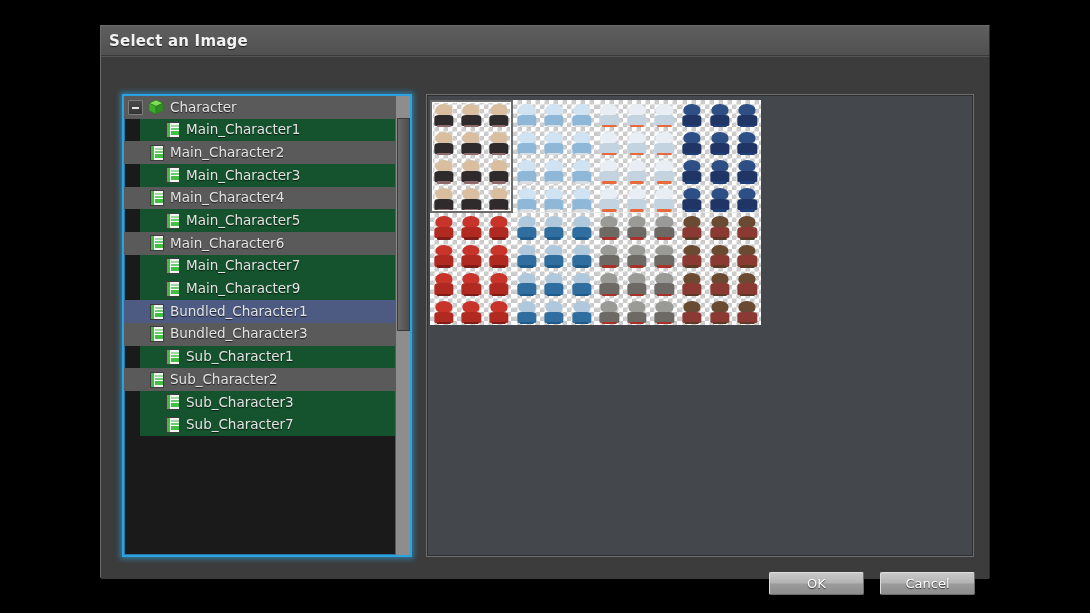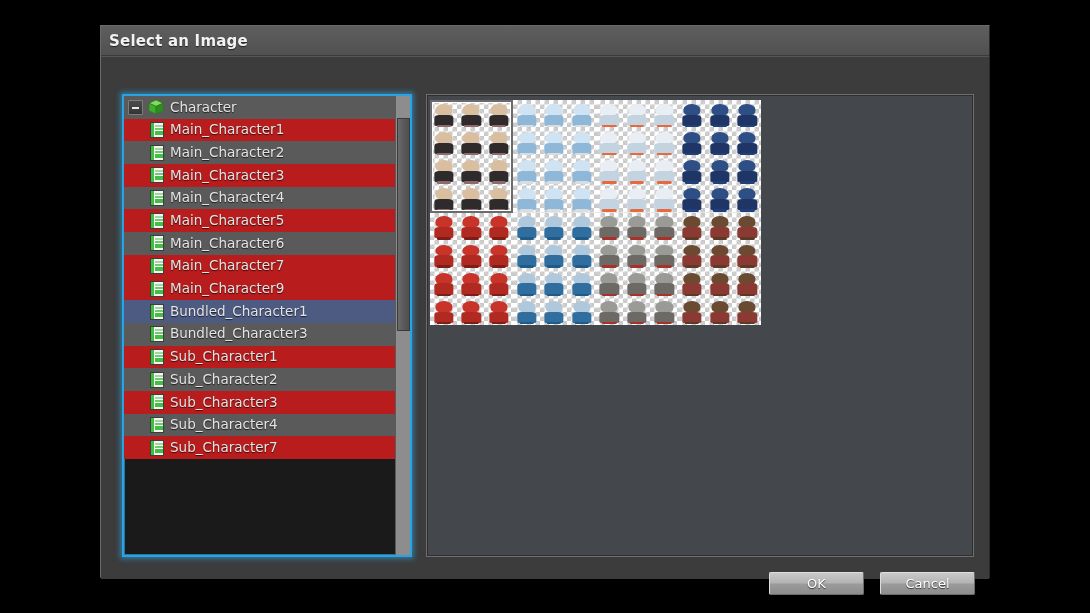--- a/index.html
+++ b/index.html
@@ -87,21 +87,21 @@
     position: relative;
     height: 22.7px;
     display: flex;
     align-items: center;
     padding-left: 4px;
     white-space: nowrap;
     font-size: 13.5px;
     color: #e4e4e4;
     text-shadow: 0 1px 1px rgba(0,0,0,.7);
   }
-  .tree-row.dark  { background: #b91c1c; }
+  .tree-row.dark  { background: #14532d; margin-left: 16px; }
   .tree-row.light { background: #5a5a5a; }
   .tree-row.selected { background: #4d5b82; }
 
   .tree-row.child { padding-left: 26px; }
 
   
   .expander {
     width: 15px;
     height: 15px;
     flex: 0 0 15px;
@@ -353,24 +353,20 @@
               <span class="row-label">Sub_Character1</span>
             </div>
             <div class="tree-row child light">
               <div class="doc-icon"></div>
               <span class="row-label">Sub_Character2</span>
             </div>
             <div class="tree-row child dark">
               <div class="doc-icon"></div>
               <span class="row-label">Sub_Character3</span>
             </div>
-            <div class="tree-row child light">
-              <div class="doc-icon"></div>
-              <span class="row-label">Sub_Character4</span>
-            </div>
             <div class="tree-row child dark">
               <div class="doc-icon"></div>
               <span class="row-label">Sub_Character7</span>
             </div>
           </div>
 
         <div id="tree-scrollbar-track">
           <div id="tree-scrollbar-thumb"></div>
         </div>
       </div>

